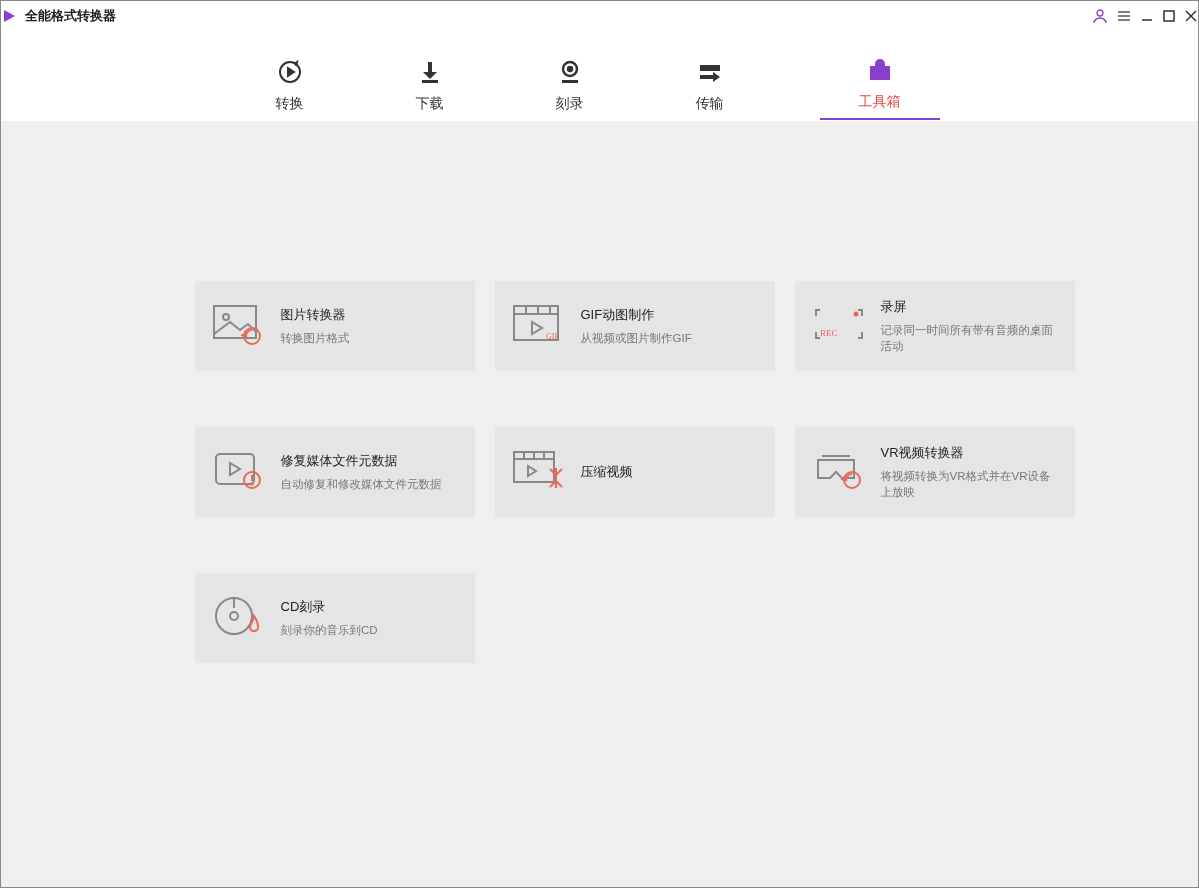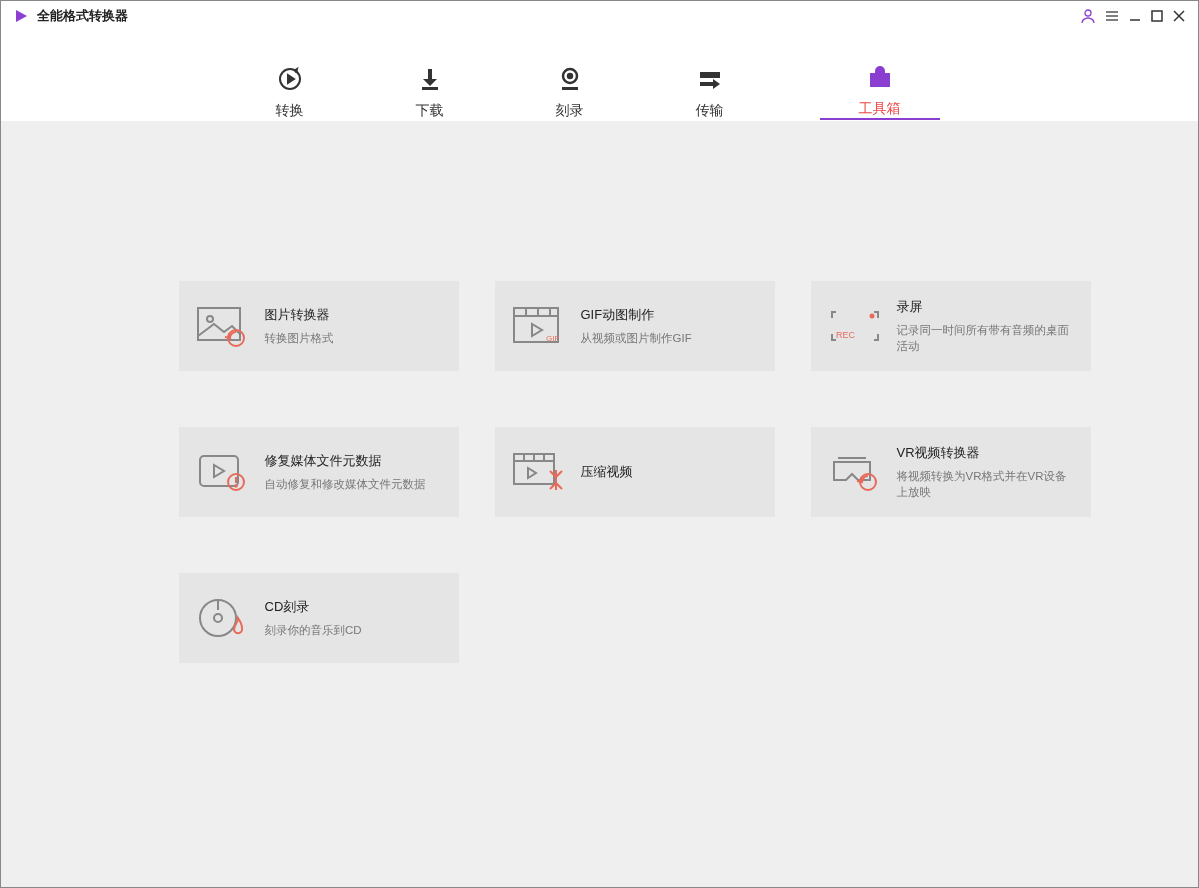--- a/index.html
+++ b/index.html
@@ -14,73 +14,73 @@
     width: 1199px;
     height: 888px;
     border: 1px solid #888;
     display: flex;
     flex-direction: column;
   }
   .titlebar {
     height: 30px;
     display: flex;
     align-items: center;
-    padding: 0 12px;
+    padding: 0 0;
     font-size: 13px;
     font-weight: 600;
     color: #222;
   }
   .titlebar .app-logo { margin-right: 8px; }
   .titlebar .spacer { flex: 1; }
   .titlebar .win-ctrl { margin-left: 8px; display:flex; align-items:center; cursor:pointer; }
   .tabbar {
     height: 90px;
     display: flex;
     justify-content: center;
     align-items: flex-end;
     gap: 80px;
     border-bottom: 1px solid transparent;
   }
   .tab {
     display: flex;
     flex-direction: column;
     align-items: center;
     gap: 10px;
-    padding-bottom: 0;
+    padding-bottom: 7px;
     font-size: 14px;
     color: #333;
     cursor: pointer;
     width: 60px;
   }
   .tab.active {
     color: #ef4444;
     border-bottom: 2px solid #8A3FD1;
     width: 120px;
   }
   .tab.active svg { stroke: #8A3FD1; fill:#8A3FD1; }
   .content {
     flex: 1;
     background: #EFEFEF;
     padding: 160px 80px 0 150px;
     display: grid;
     grid-template-columns: repeat(3, 280px);
     grid-auto-rows: 90px;
-    gap: 56px 36px;
+    gap: 56px 20px;
     justify-content: center;
     align-content: start;
   }
   .card {
     background: #E5E5E5;
     display: flex;
     align-items: center;
     padding: 16px 16px;
     gap: 14px;
     cursor: pointer;
   }
-  .card .icon { width: 56px; height: 48px; flex-shrink: 0; display:flex; align-items:center; justify-content:center; }
+  .card .icon { width: 56px; height: 48px; flex-shrink: 0; display:flex; justify-content:center;font-family:Liberation Serif, serif; }
   .card .txt { display:flex; flex-direction:column; gap:6px; }
   .card .title { font-size: 13px; color: #222; font-weight: 500; }
   .card .desc  { font-size: 11.5px; color: #777; line-height: 1.4; }
   svg { display:block; }
 </style>
 </head>
 <body>
 
 <div class="window">
 

